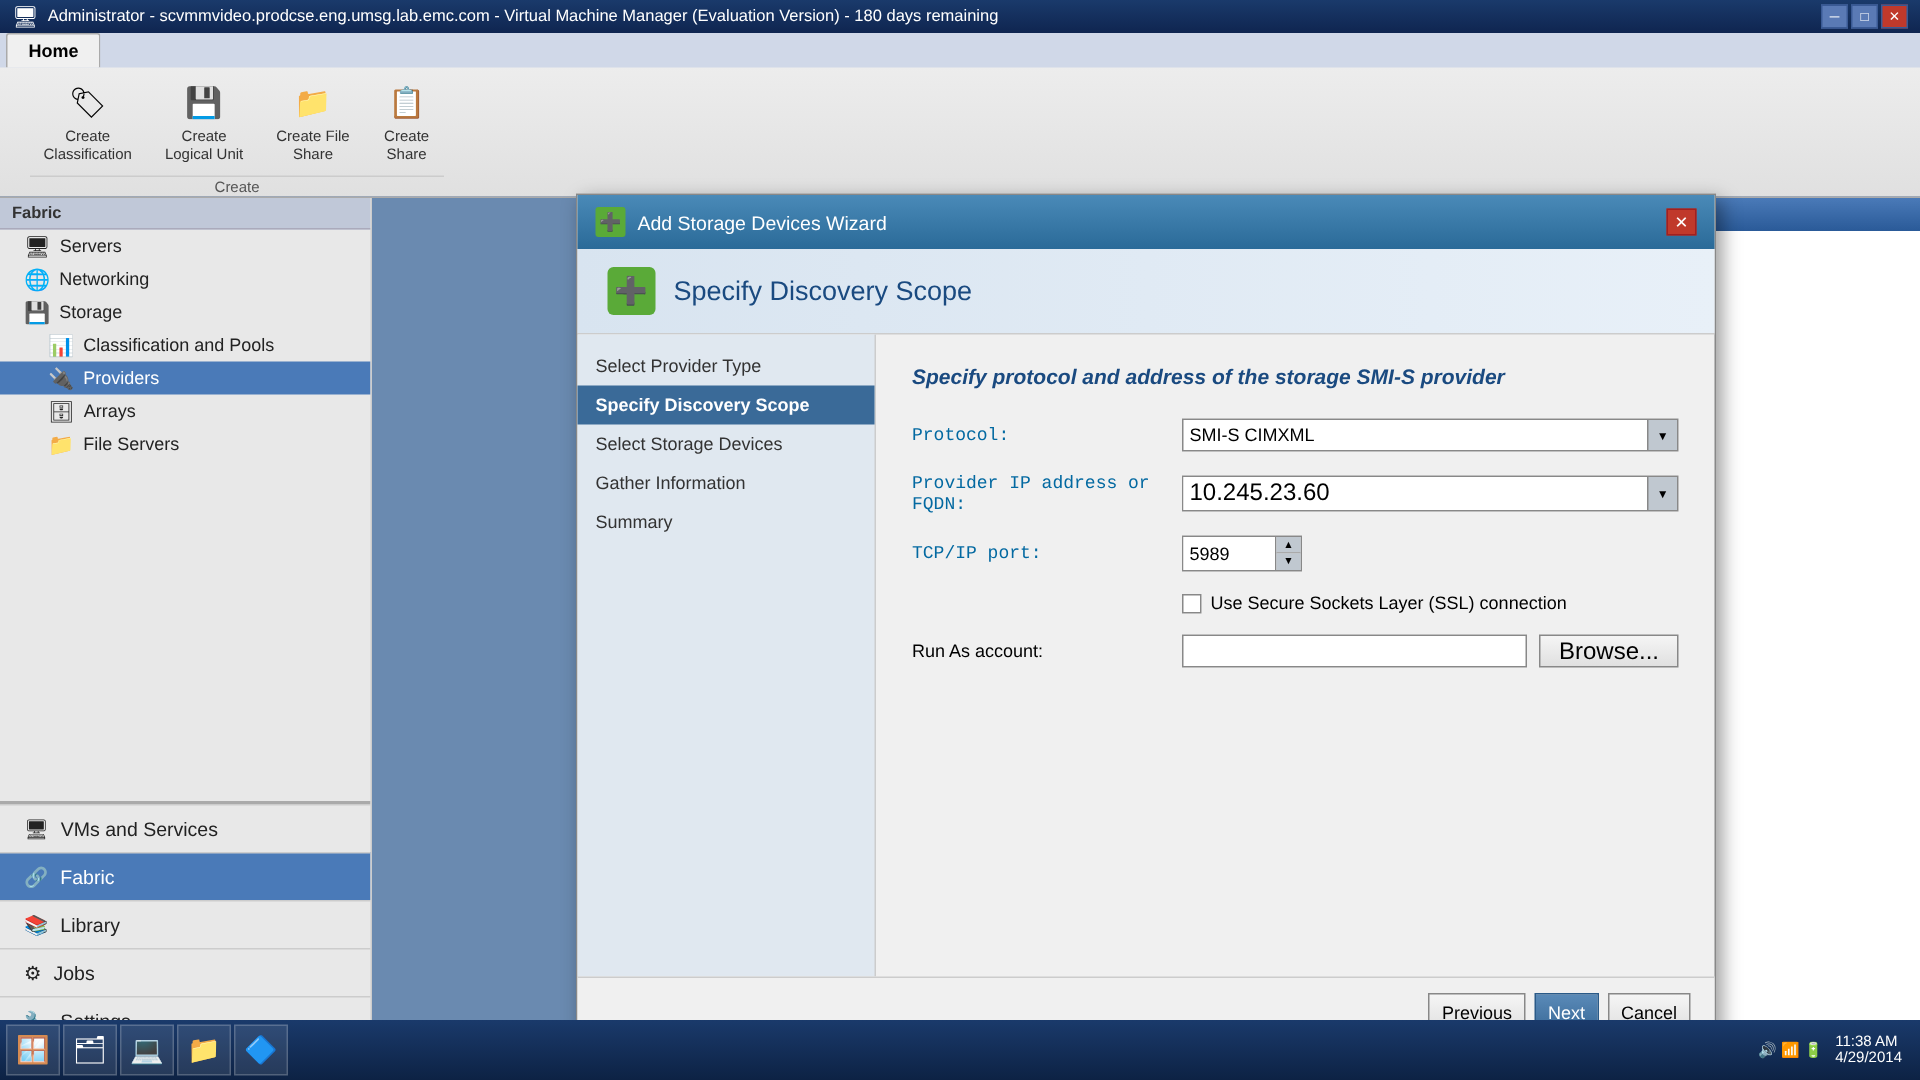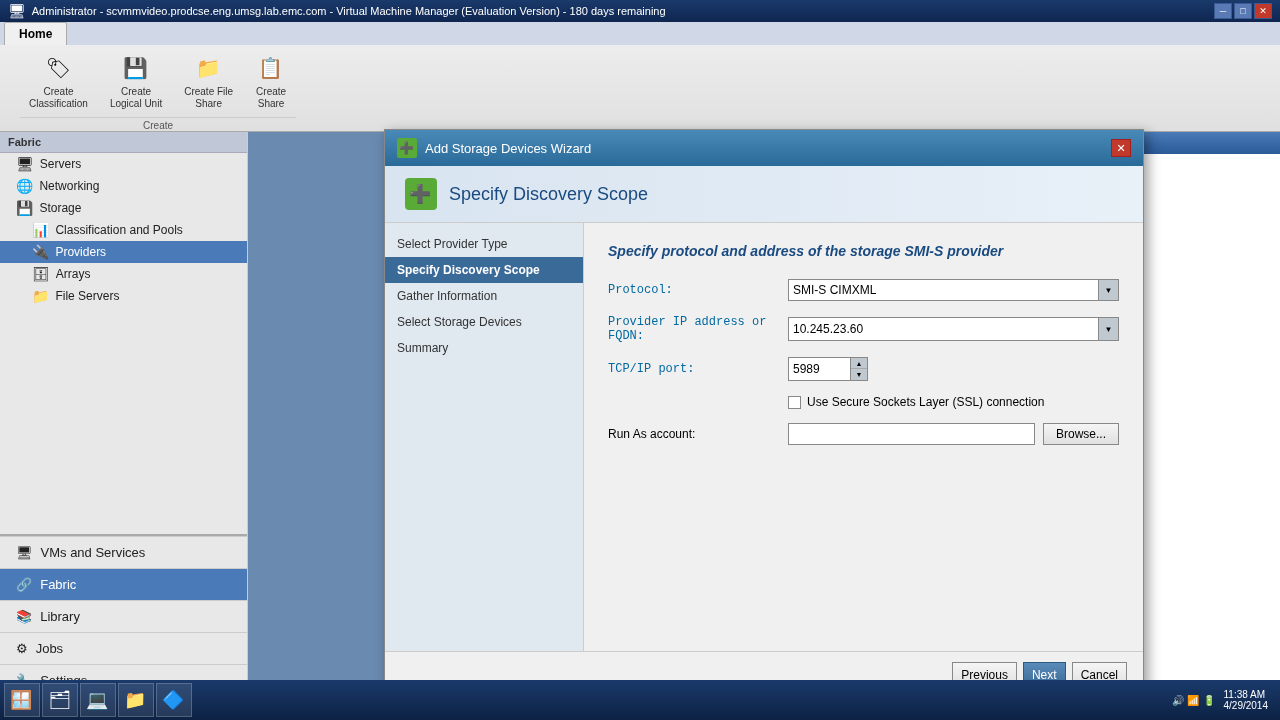--- a/index.html
+++ b/index.html
@@ -348,21 +348,21 @@
       display: flex;
       flex: 1;
       border: 1px solid #888;
       background: white;
     }
     .input-with-dropdown input {
       flex: 1;
       border: none;
       outline: none;
       padding: 0 4px;
-      font-size: 12px;
+      font-size: 16px;
       height: 22px;
     }
     .input-dropdown-btn {
       width: 20px;
       background: #c0c8d0;
       border-left: 1px solid #888;
       display: flex; align-items: center; justify-content: center;
       font-size: 8px;
       cursor: pointer;
     }
@@ -422,21 +422,21 @@
       border: 1px solid #888;
       background: white;
       padding: 0 4px;
       font-size: 12px;
     }
     .browse-btn {
       margin-left: 8px;
       padding: 2px 12px;
       background: linear-gradient(to bottom, #f5f5f5, #e0e0e0);
       border: 1px solid #888;
-      font-size: 12px;
+      font-size: 16px;
       cursor: pointer;
       height: 22px;
     }
 
     
     .dialog-footer {
       padding: 10px 16px;
       display: flex;
       justify-content: flex-end;
       gap: 6px;
@@ -591,22 +591,22 @@
         <div class="dialog-header">
           <div class="dialog-header-icon">➕</div>
           <div class="dialog-header-title">Specify Discovery Scope</div>
         </div>
 
         <div class="dialog-body">
 
           <div class="wizard-nav">
             <div class="wizard-nav-item">Select Provider Type</div>
             <div class="wizard-nav-item active">Specify Discovery Scope</div>
+            <div class="wizard-nav-item">Select Storage Devices</div>
             <div class="wizard-nav-item">Gather Information</div>
-            <div class="wizard-nav-item">Select Storage Devices</div>
             <div class="wizard-nav-item">Summary</div>
           </div>
 
           <div class="wizard-content">
             <div class="wizard-content-title">Specify protocol and address of the storage SMI-S provider</div>
 
             <div class="form-row">
               <div class="form-label">Protocol:</div>
               <div class="form-control">
                 <div class="select-field" style="display:flex; align-items:center; flex:1; border:1px solid #888; height:22px; background:white; cursor:pointer; padding:0;">

